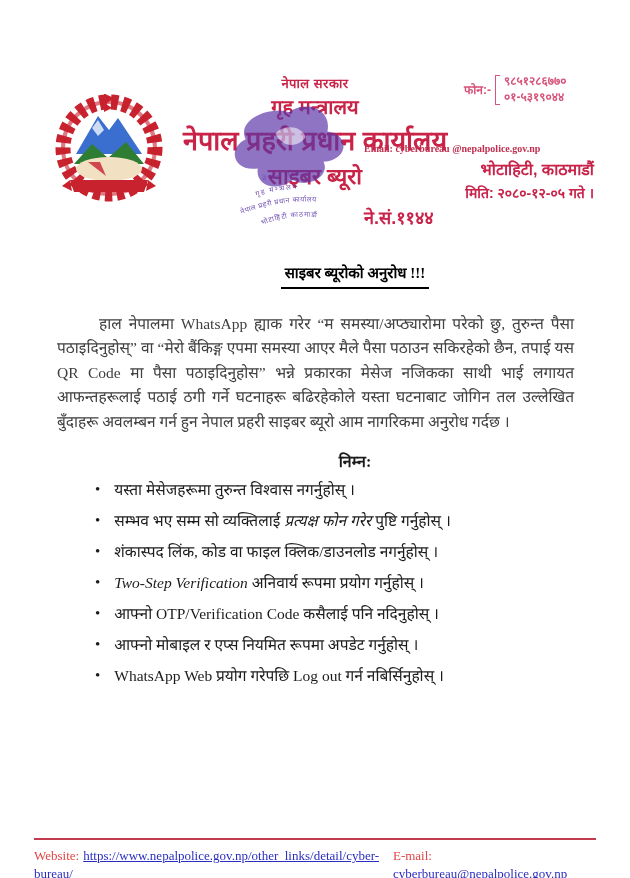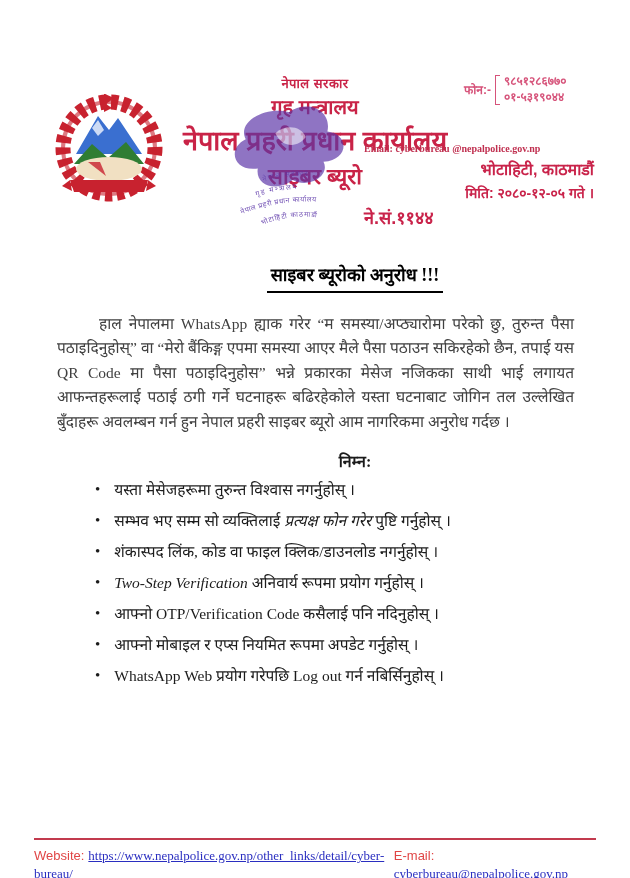--- a/index.html
+++ b/index.html
@@ -35,21 +35,21 @@
     border-left: 1.5px solid #d6537a; border-top: 1.5px solid #d6537a; border-bottom: 1.5px solid #d6537a;
   }
   .phone-nums { font-size: 12px; font-weight: 700; color: #d6537a; line-height: 1.3; text-align: left; width: 90px; font-family: "Liberation Sans", sans-serif;}
   .email-line { margin-top: 38px; font-size: 10px; font-weight: 700; color: #c03050; text-align: left; font-family: "Liberation Serif", serif; }
   .addr-line  { margin-top: 4px;  font-size: 16px; font-weight: 700; text-align: right; font-family: "Liberation Sans", sans-serif; }
   .date-line  { margin-top: 3px;  font-size: 14px; font-weight: 700; text-align: right; font-family: "Liberation Sans", sans-serif; }
   .ref-line   { margin-top: 3px;  font-size: 18px; font-weight: 700; text-align: left; font-family: "Liberation Sans", sans-serif; }
   
   .doc-title-wrap { position: absolute; top: 262px; width: 630px; text-align: center; }
   .doc-title {
-    display: inline-block; font-size: 18px; font-weight: 700; color: #000;
+    display: inline-block; font-size: 15px; font-weight: 700; color: #000;
     border-bottom: 2.5px solid #000; padding: 0 4px 5px 4px;
   }
   .paragraph {
     position: absolute; left: 57px; top: 312px; width: 517px;
     font-size: 15.5px; line-height: 1.58; text-align: justify; text-indent: 42px;
     color: #404040;
   }
   .list-heading { position: absolute; top: 450px; width: 630px; text-align: center; font-size: 16px; font-weight: 700; }
   .bullets { position: absolute; left: 95px; top: 480px; width: 450px; list-style: none; }
   .bullets li { display: flex; gap: 14px; margin-bottom: 11.5px; font-size: 15.5px; line-height: 1.25; }
@@ -57,21 +57,21 @@
   .seg-italic { font-style: italic; }
   
   .sig-block { position: absolute; right: 44px; top: 672px; width: 210px; text-align: center; }
   .sig-line-wrap { position: relative; height: 26px; }
   .sig-dashes { position: absolute; left: 8px; right: 0; top: 12px; border-top: 2px dashed #2a2a2a; }
   .sig-scribble { position: absolute; left: 20px; top: -22px; }
   .sig-lines div { font-size: 15px; line-height: 1.5; color: #161616; }
   
   .footer-rule { position: absolute; left: 34px; top: 838px; width: 562px; border-top: 2px solid #c23a4e; }
   .footer { position: absolute; left: 34px; top: 846px; width: 562px; display: flex; justify-content: space-between; align-items: baseline; }
-  .foot-label { color: #e04545; font-size: 13px; font-family: Liberation Sans, sans-serif; }
+  .foot-label { color: #e04545; font-size: 13px; font-family: Liberation Serif, serif; }
   .foot-link  { color: #2a2ec0; font-size: 13px; text-decoration: underline; font-family: "Liberation Serif", serif; }
 </style>
 </head>
 <body>
 
 <div class="page">
 
   <div class="letterhead">
 
     <div class="emblem">

